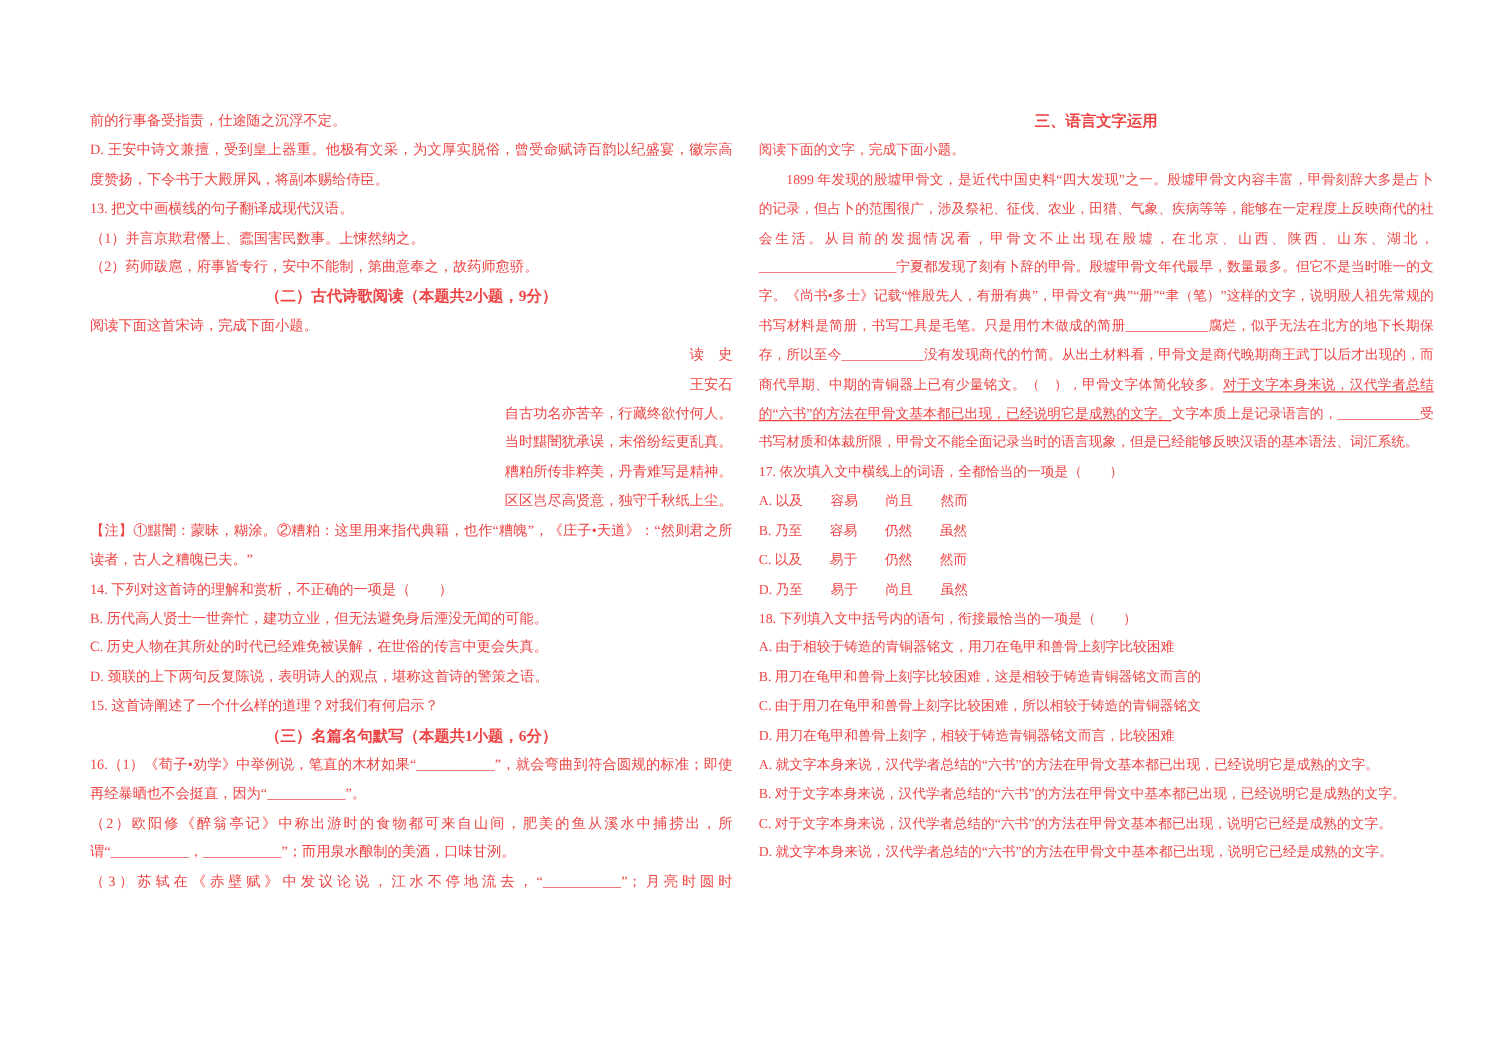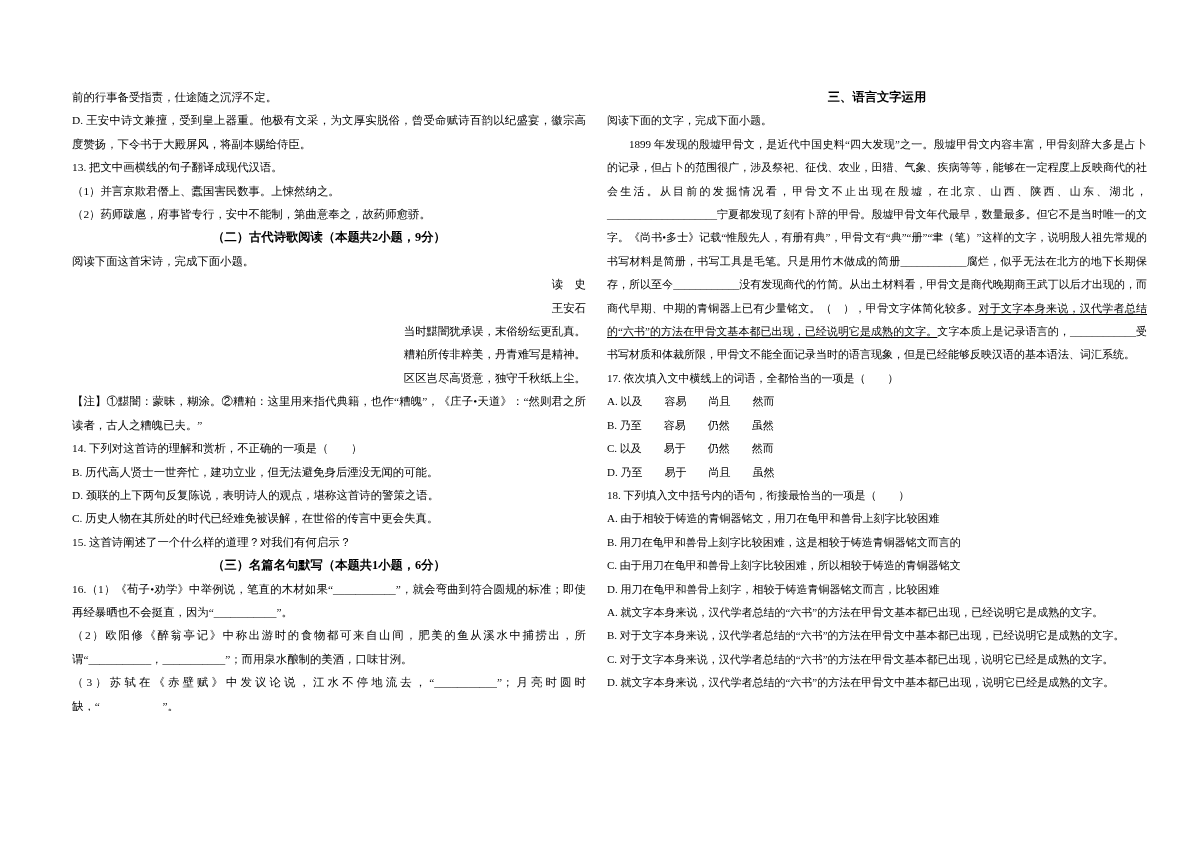--- a/index.html
+++ b/index.html
@@ -1,21 +1,21 @@
 <!DOCTYPE html>
 <html><head>
 <meta charset="utf-8">
 <style>
   html,body{margin:0;padding:0;background:#ffffff;}
   .page{
     position:relative;
     width:1200px;height:711px;
     background:#ffffff;
     font-family:"Liberation Serif","DejaVu Serif",serif;
-    color:#000000;
+    color:#ef4444;
     overflow:hidden;
   }
   .col{position:absolute;top:86px;}
   #left-col{left:72px;width:514px;font-size:11.4px;line-height:23.4px;}
   #right-col{left:607px;width:540px;font-size:11px;line-height:23.4px;}
   .para{text-align:justify;}
   .head{font-weight:bold;font-size:12.3px;text-align:center;}
   .kai{}
   .center{text-align:right;}
   .indent2{text-indent:2em;}
@@ -28,28 +28,29 @@
   <div class="col" id="left-col">
       <div class="para">前的行事备受指责，仕途随之沉浮不定。</div>
       <div class="para">D. 王安中诗文兼擅，受到皇上器重。他极有文采，为文厚实脱俗，曾受命赋诗百韵以纪盛宴，徽宗高度赞扬，下令书于大殿屏风，将副本赐给侍臣。</div>
       <div class="para">13. 把文中画横线的句子翻译成现代汉语。</div>
       <div class="para">（1）并言京欺君僭上、蠹国害民数事。上悚然纳之。</div>
       <div class="para">（2）药师跋扈，府事皆专行，安中不能制，第曲意奉之，故药师愈骄。</div>
       <div class="head">（二）古代诗歌阅读（本题共2小题，9分）</div>
       <div class="para">阅读下面这首宋诗，完成下面小题。</div>
       <div class="kai center">读　史</div>
       <div class="kai center">王安石</div>
+      <div class="kai center">自古功名亦苦辛，行藏终欲付何人。</div>
       <div class="kai center">当时黮闇犹承误，末俗纷纭更乱真。</div>
       <div class="kai center">糟粕所传非粹美，丹青难写是精神。</div>
       <div class="kai center">区区岂尽高贤意，独守千秋纸上尘。</div>
       <div class="para">【注】①黮闇：蒙昧，糊涂。②糟粕：这里用来指代典籍，也作“糟魄”，《庄子•天道》：“然则君之所读者，古人之糟魄已夫。”</div>
       <div class="para">14. 下列对这首诗的理解和赏析，不正确的一项是（　　）</div>
       <div class="para">B. 历代高人贤士一世奔忙，建功立业，但无法避免身后湮没无闻的可能。</div>
+      <div class="para">C. 历史人物在其所处的时代已经难免被误解，在世俗的传言中更会失真。</div>
       <div class="para">D. 颈联的上下两句反复陈说，表明诗人的观点，堪称这首诗的警策之语。</div>
-      <div class="para">C. 历史人物在其所处的时代已经难免被误解，在世俗的传言中更会失真。</div>
       <div class="para">15. 这首诗阐述了一个什么样的道理？对我们有何启示？</div>
       <div class="head">（三）名篇名句默写（本题共1小题，6分）</div>
       <div class="para">16.（1）《荀子•劝学》中举例说，笔直的木材如果“___________”，就会弯曲到符合圆规的标准；即使再经暴晒也不会挺直，因为“___________”。</div>
       <div class="para">（2）欧阳修《醉翁亭记》中称出游时的食物都可来自山间，肥美的鱼从溪水中捕捞出，所谓“___________，___________”；而用泉水酿制的美酒，口味甘洌。</div>
       <div class="para">（3）苏轼在《赤壁赋》中发议论说，江水不停地流去，“___________”；月亮时圆时缺，“___________”。</div>
     </div>
   <div class="col" id="right-col">
       <div class="head">三、语言文字运用</div>
       <div class="para">阅读下面的文字，完成下面小题。</div>
       <div class="para kai indent2"><span>1899 年发现的殷墟甲骨文，是近代中国史料“四大发现”之一。殷墟甲骨文内容丰富，甲骨刻辞大多是占卜的记录，但占卜的范围很广，涉及祭祀、征伐、农业，田猎、气象、疾病等等，能够在一定程度上反映商代的社会生活。从目前的发掘情况看，甲骨文不止出现在殷墟，在北京、山西、陕西、山东、湖北，____________________宁夏都发现了刻有卜辞的甲骨。殷墟甲骨文年代最早，数量最多。但它不是当时唯一的文字。《尚书•多士》记载“惟殷先人，有册有典”，甲骨文有“典”“册”“聿（笔）”这样的文字，说明殷人祖先常规的书写材料是简册，书写工具是毛笔。只是用竹木做成的简册____________腐烂，似乎无法在北方的地下长期保存，所以至今____________没有发现商代的竹简。从出土材料看，甲骨文是商代晚期商王武丁以后才出现的，而商代早期、中期的青铜器上已有少量铭文。（　），甲骨文字体简化较多。</span><span class="u">对于文字本身来说，汉代学者总结的“六书”的方法在甲骨文基本都已出现，已经说明它是成熟的文字。</span><span>文字本质上是记录语言的，____________受书写材质和体裁所限，甲骨文不能全面记录当时的语言现象，但是已经能够反映汉语的基本语法、词汇系统。</span></div>

